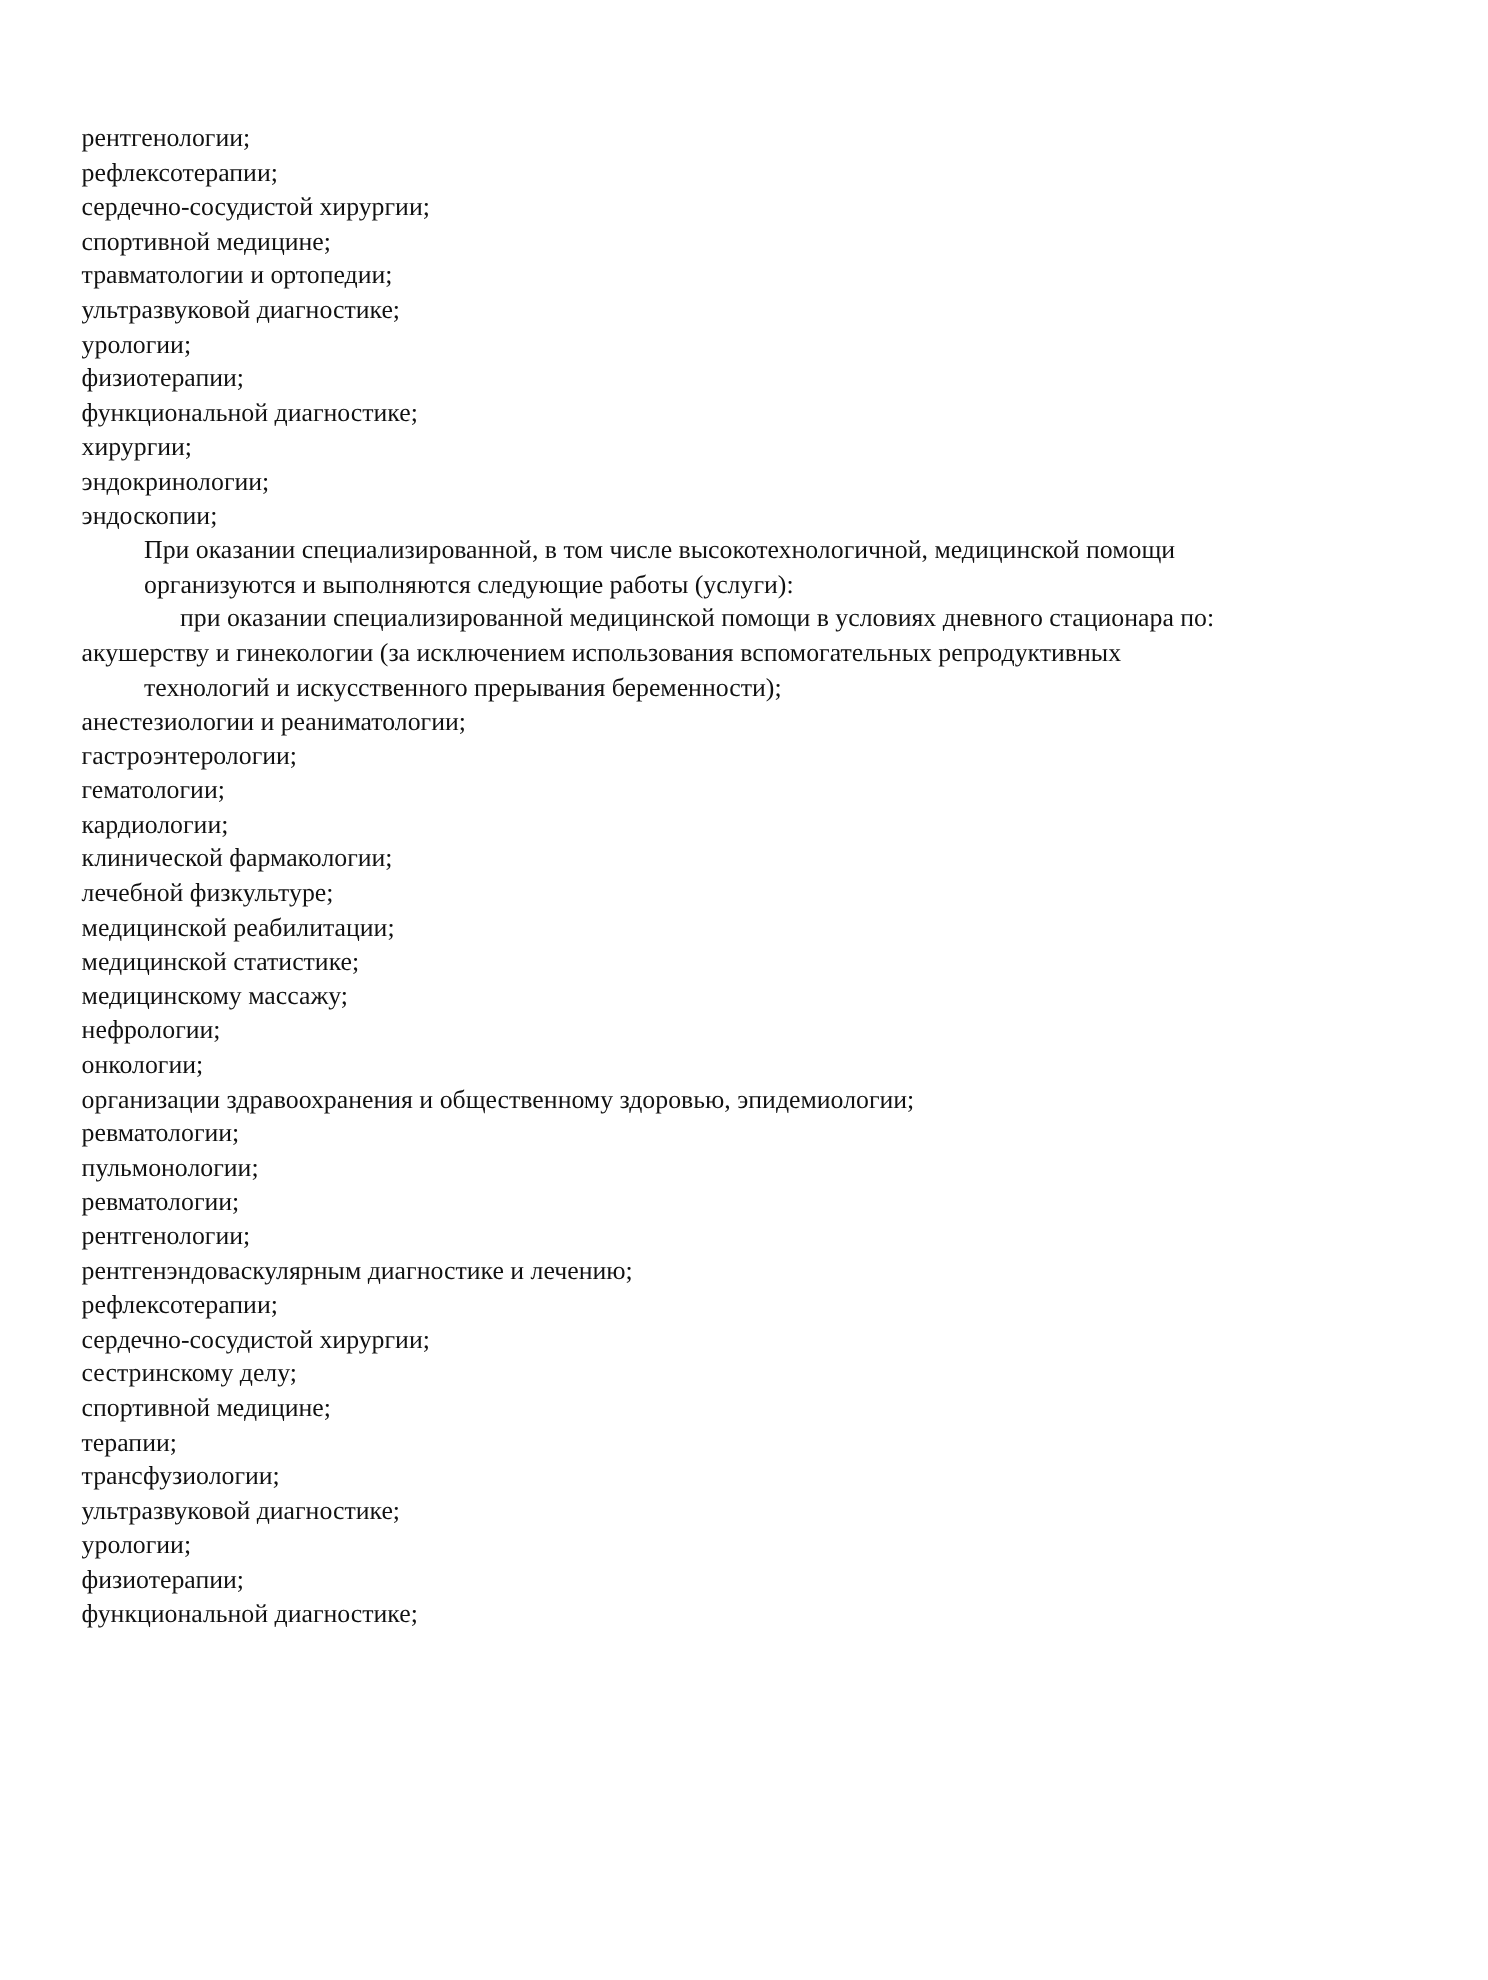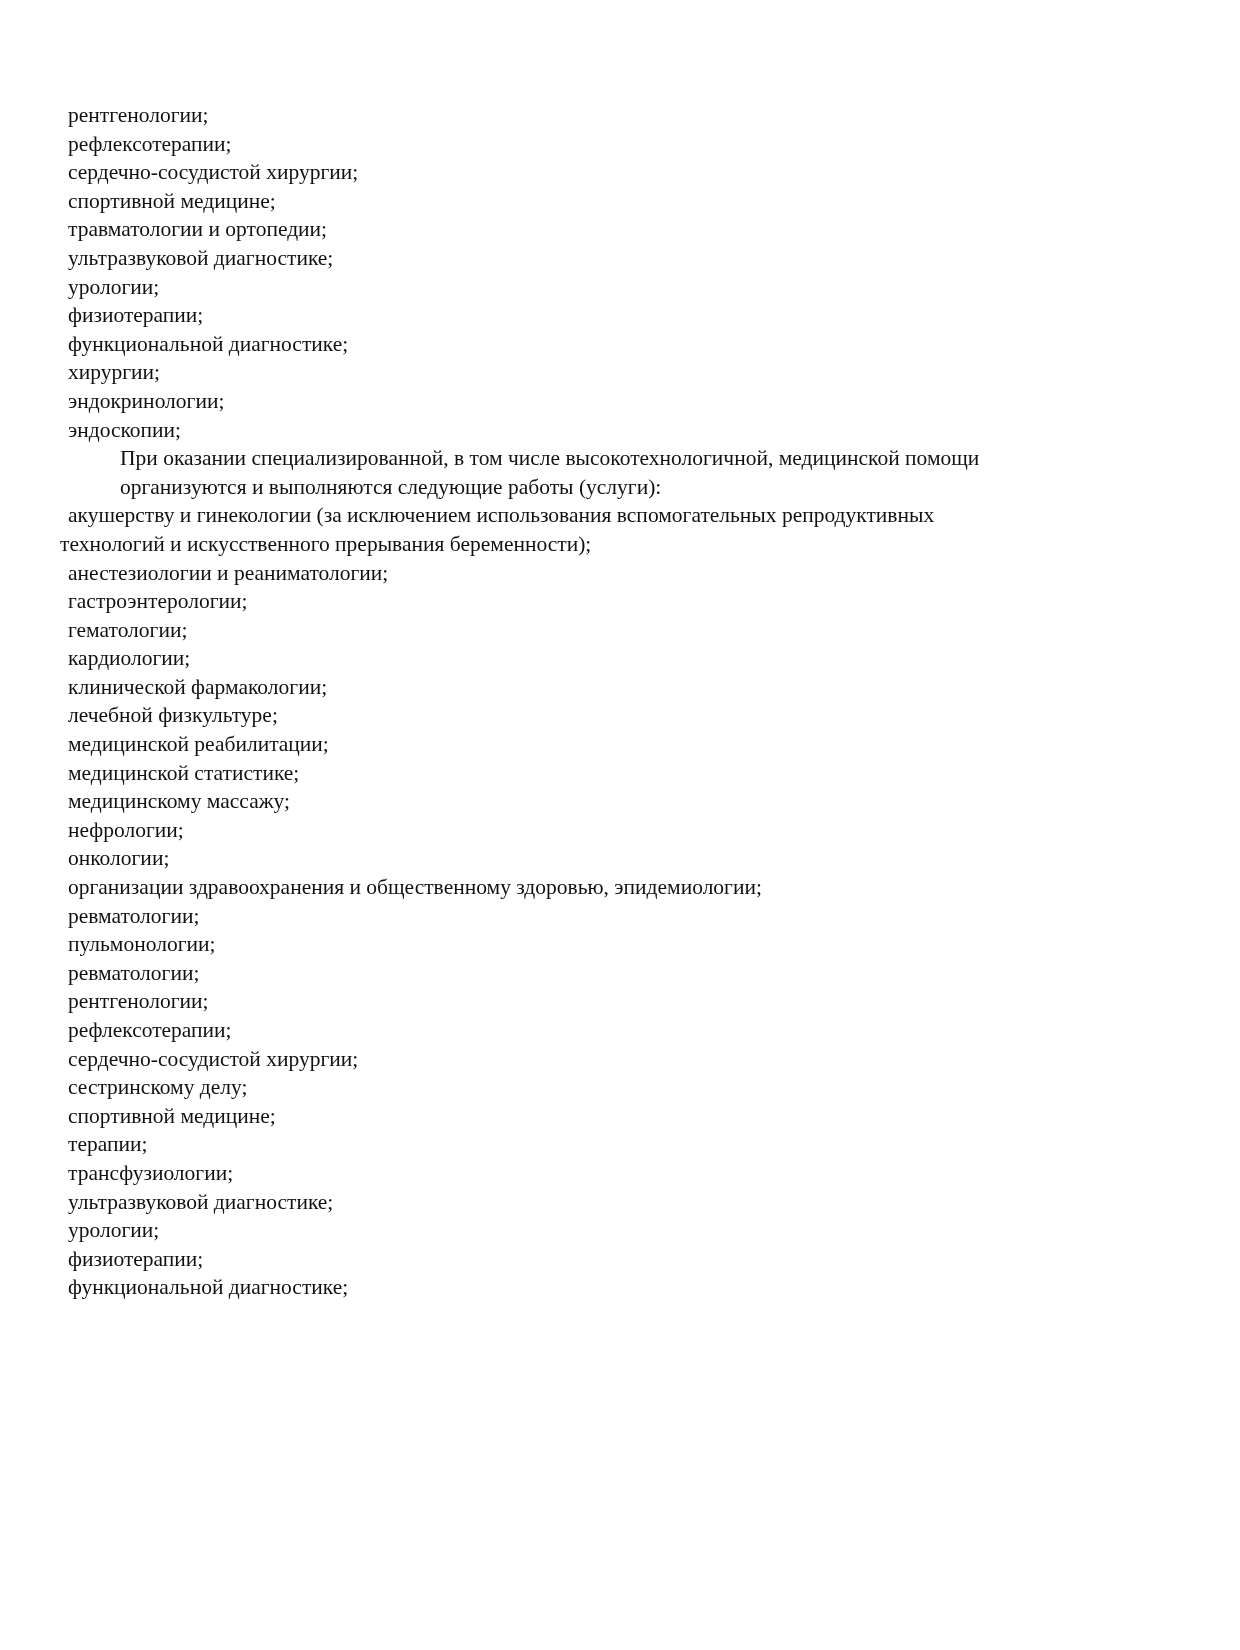--- a/index.html
+++ b/index.html
@@ -23,21 +23,21 @@
       width: 1240px;
     }
     .line {
       height: 28.6px;
       line-height: 28.6px;
       white-space: nowrap;
     }
     .item { padding-left: 68px; }
     .para { padding-left: 120px; }
     .sub  { padding-left: 150px; }
-    .cont { padding-left: 60px; }
+    .cont { padding-left: 120px; }
   </style>
 </head>
 <body>
 
 <div class="page">
   <div>
     <div class="line item">рентгенологии;</div>
     <div class="line item">рефлексотерапии;</div>
     <div class="line item">сердечно-сосудистой хирургии;</div>
     <div class="line item">спортивной медицине;</div>
@@ -49,20 +49,21 @@
     <div class="line item">хирургии;</div>
     <div class="line item">эндокринологии;</div>
     <div class="line item">эндоскопии;</div>
   </div>
 
   <div>
     <div class="line para">При оказании специализированной, в том числе высокотехнологичной, медицинской помощи</div>
     <div class="line para">организуются и выполняются следующие работы (услуги):</div>
   </div>
 
+  <div class="line sub">при оказании специализированной медицинской помощи в условиях дневного стационара по:</div>
 
   <div>
     <div class="line item">акушерству и гинекологии (за исключением использования вспомогательных репродуктивных</div>
     <div class="line cont">технологий и искусственного прерывания беременности);</div>
   </div>
 
   <div>
     <div class="line item">анестезиологии и реаниматологии;</div>
     <div class="line item">гастроэнтерологии;</div>
     <div class="line item">гематологии;</div>
@@ -72,20 +73,21 @@
     <div class="line item">медицинской реабилитации;</div>
     <div class="line item">медицинской статистике;</div>
     <div class="line item">медицинскому массажу;</div>
     <div class="line item">нефрологии;</div>
     <div class="line item">онкологии;</div>
     <div class="line item">организации здравоохранения и общественному здоровью, эпидемиологии;</div>
     <div class="line item">ревматологии;</div>
     <div class="line item">пульмонологии;</div>
     <div class="line item">ревматологии;</div>
     <div class="line item">рентгенологии;</div>
+    <div class="line item">рентгенэндоваскулярным диагностике и лечению;</div>
     <div class="line item">рефлексотерапии;</div>
     <div class="line item">сердечно-сосудистой хирургии;</div>
     <div class="line item">сестринскому делу;</div>
     <div class="line item">спортивной медицине;</div>
     <div class="line item">терапии;</div>
     <div class="line item">трансфузиологии;</div>
     <div class="line item">ультразвуковой диагностике;</div>
     <div class="line item">урологии;</div>
     <div class="line item">физиотерапии;</div>
     <div class="line item">функциональной диагностике;</div>

